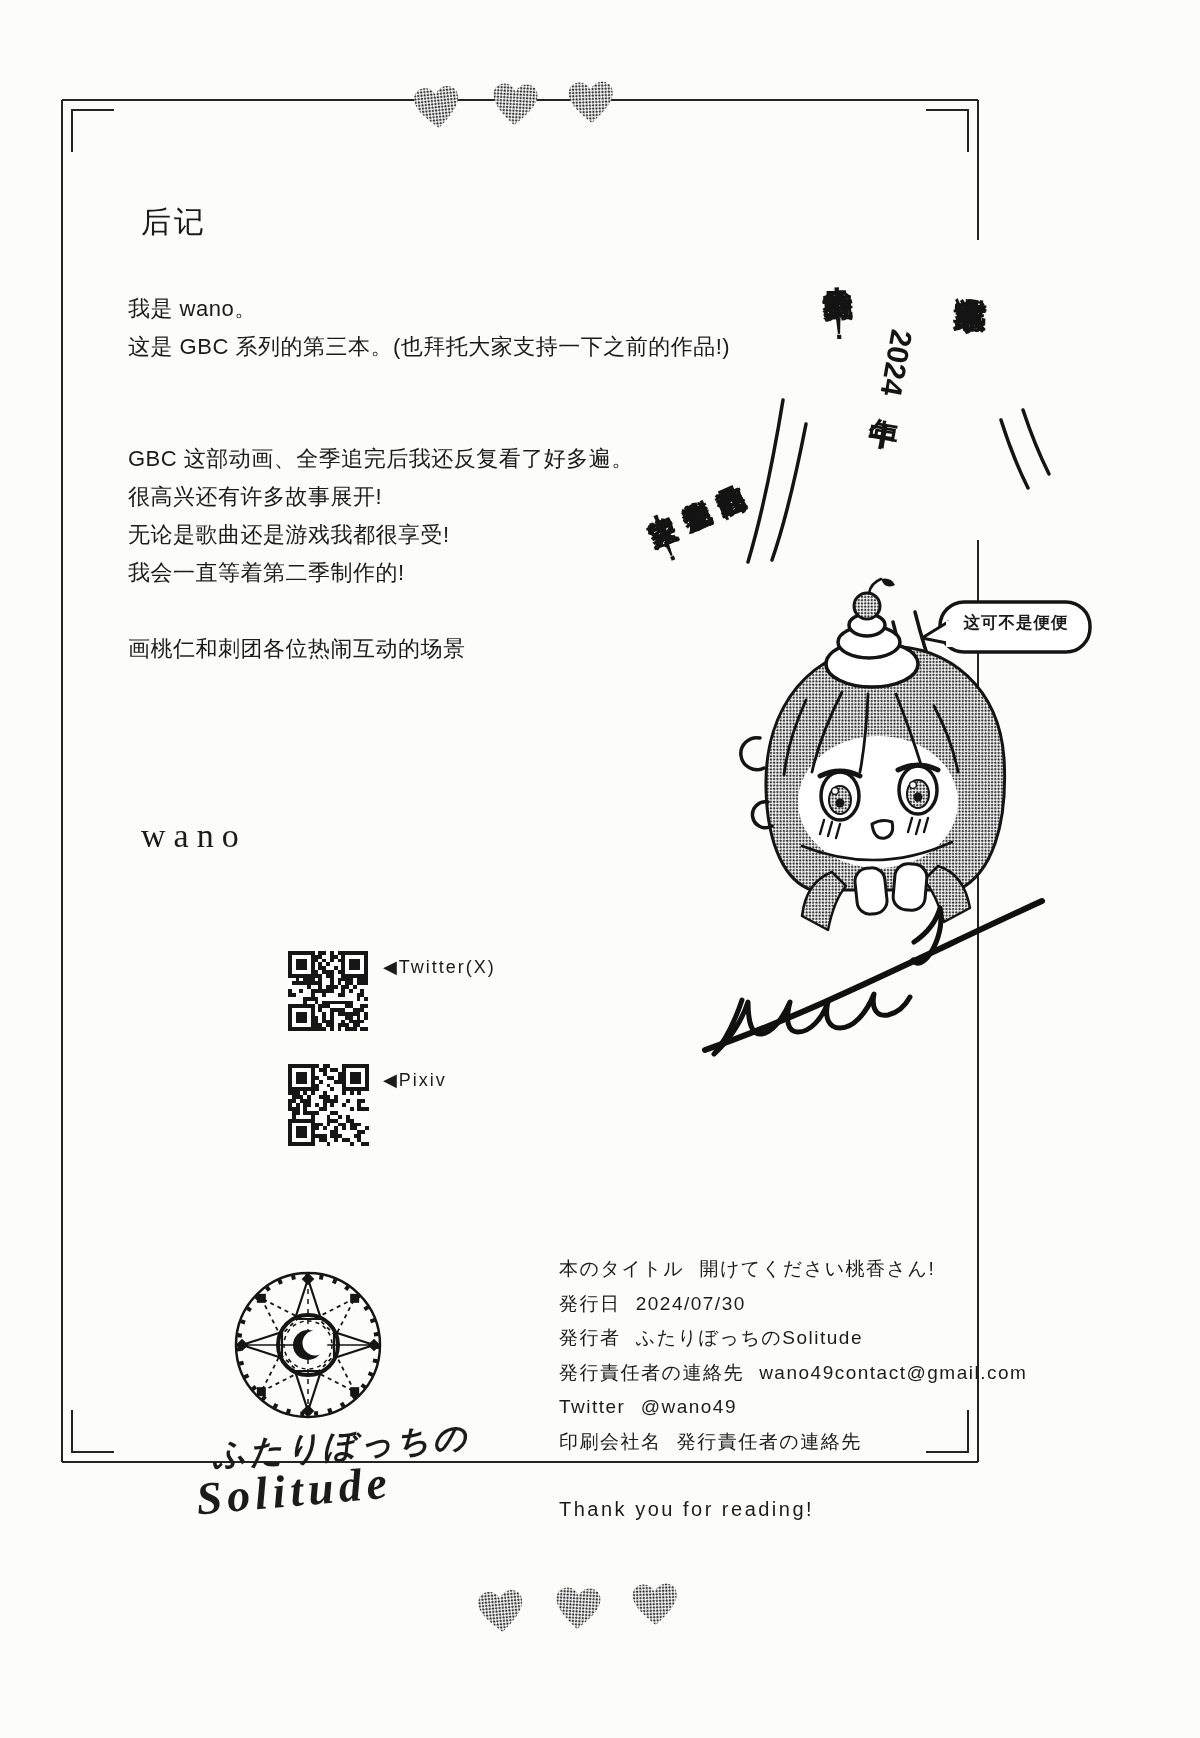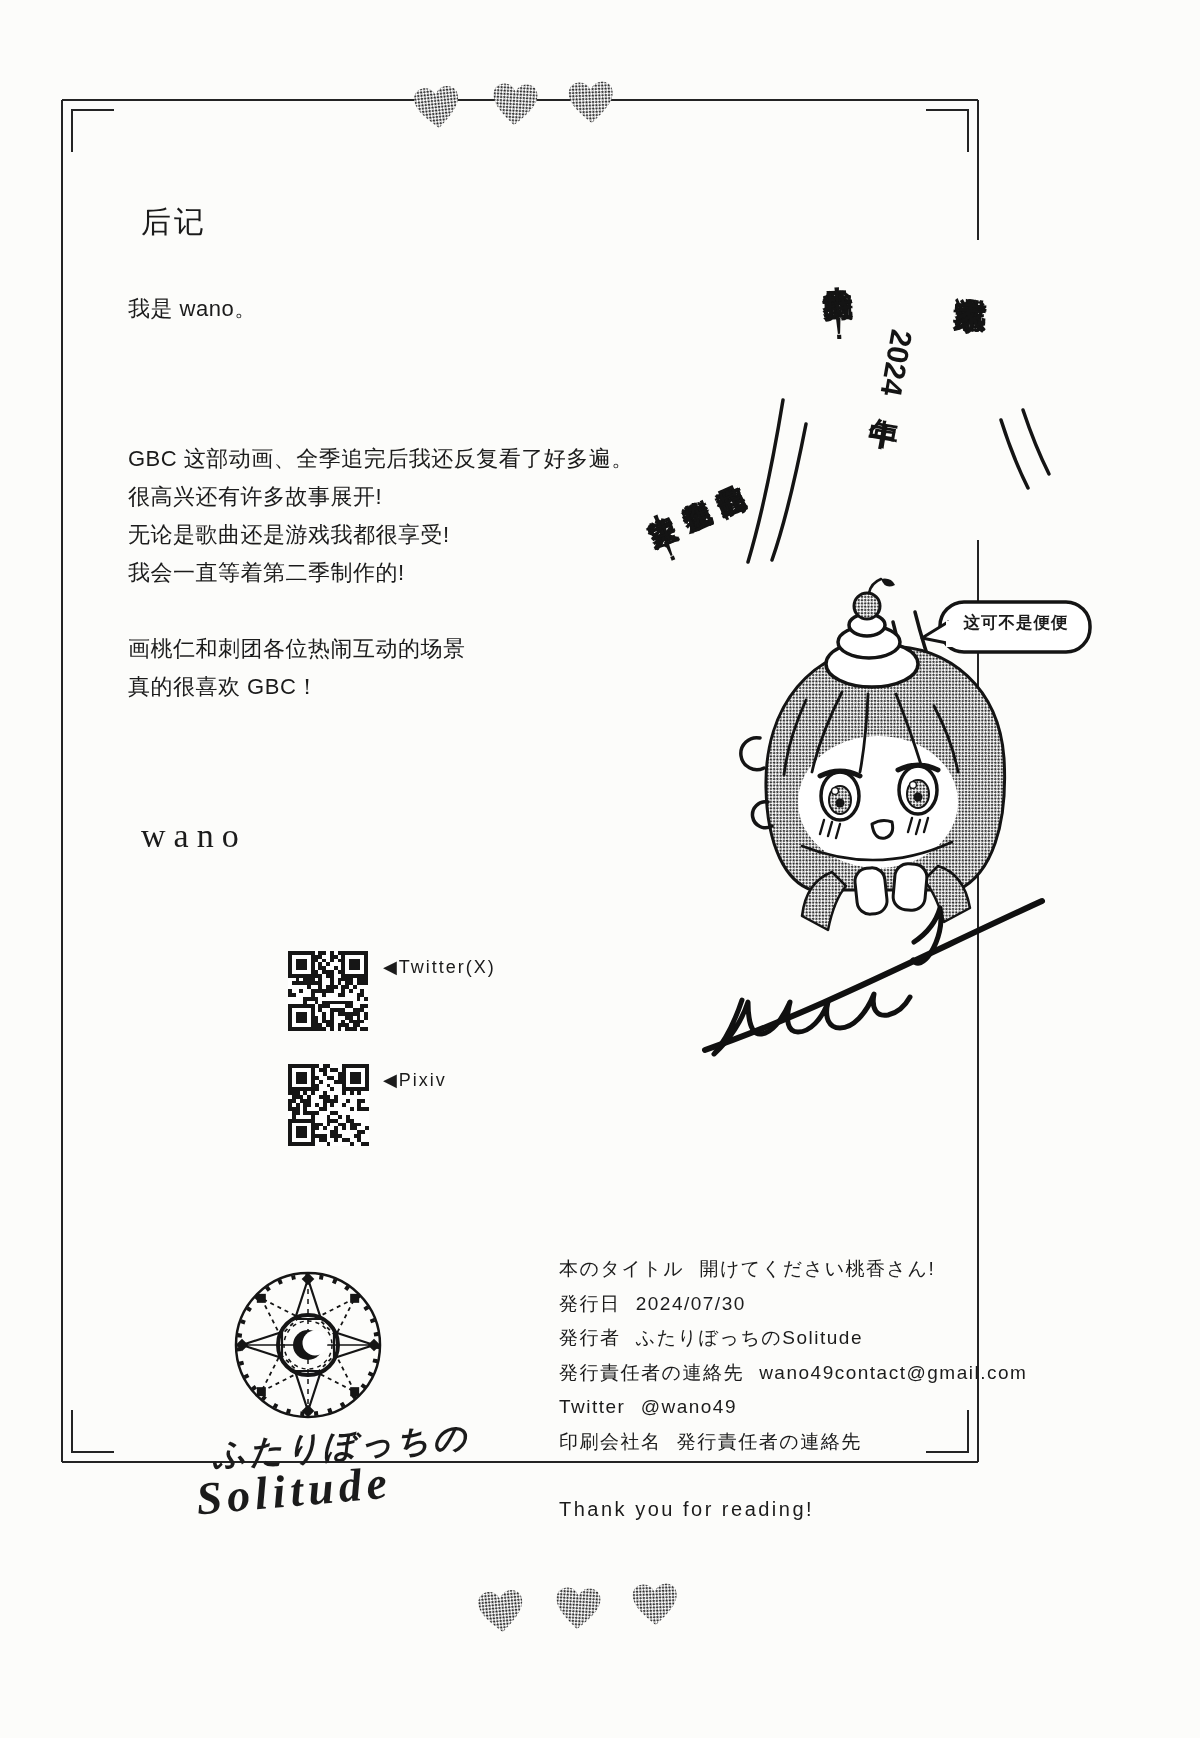--- a/index.html
+++ b/index.html
@@ -212,30 +212,30 @@
         <use href="#mdia" transform="rotate(225)"></use>
         <use href="#mdia" transform="rotate(315)"></use>
       </g>
     </g>
   </svg>
 
   <div class="txt heading">后记</div>
 
   <div class="txt para" id="p1">
     <div>我是 wano。</div>
+    <div>这是 GBC 系列的第三本。(也拜托大家支持一下之前的作品!)</div>
   </div>
   <div class="txt para" id="p2">
     <div>GBC 这部动画、全季追完后我还反复看了好多遍。</div>
     <div>很高兴还有许多故事展开!</div>
     <div>无论是歌曲还是游戏我都很享受!</div>
     <div>我会一直等着第二季制作的!</div>
   </div>
   <div class="txt para" id="p3">
     <div>画桃仁和刺团各位热闹互动的场景</div>
-    <div>真的很喜欢 GBC！</div>
   </div>
 
   <div class="txt wano-typed">wano</div>
 
   <div class="txt vtext" id="col-support">给予我的支持！！</div>
   <div class="txt vtext" id="col-year">2024年中</div>
   <div class="txt vtext" id="col-thanks">非常感谢大家</div>
 
   <div class="txt diag" id="diag1">商业和连载作品</div>
   <div class="txt diag" id="diag2">我也会加油创作</div>

